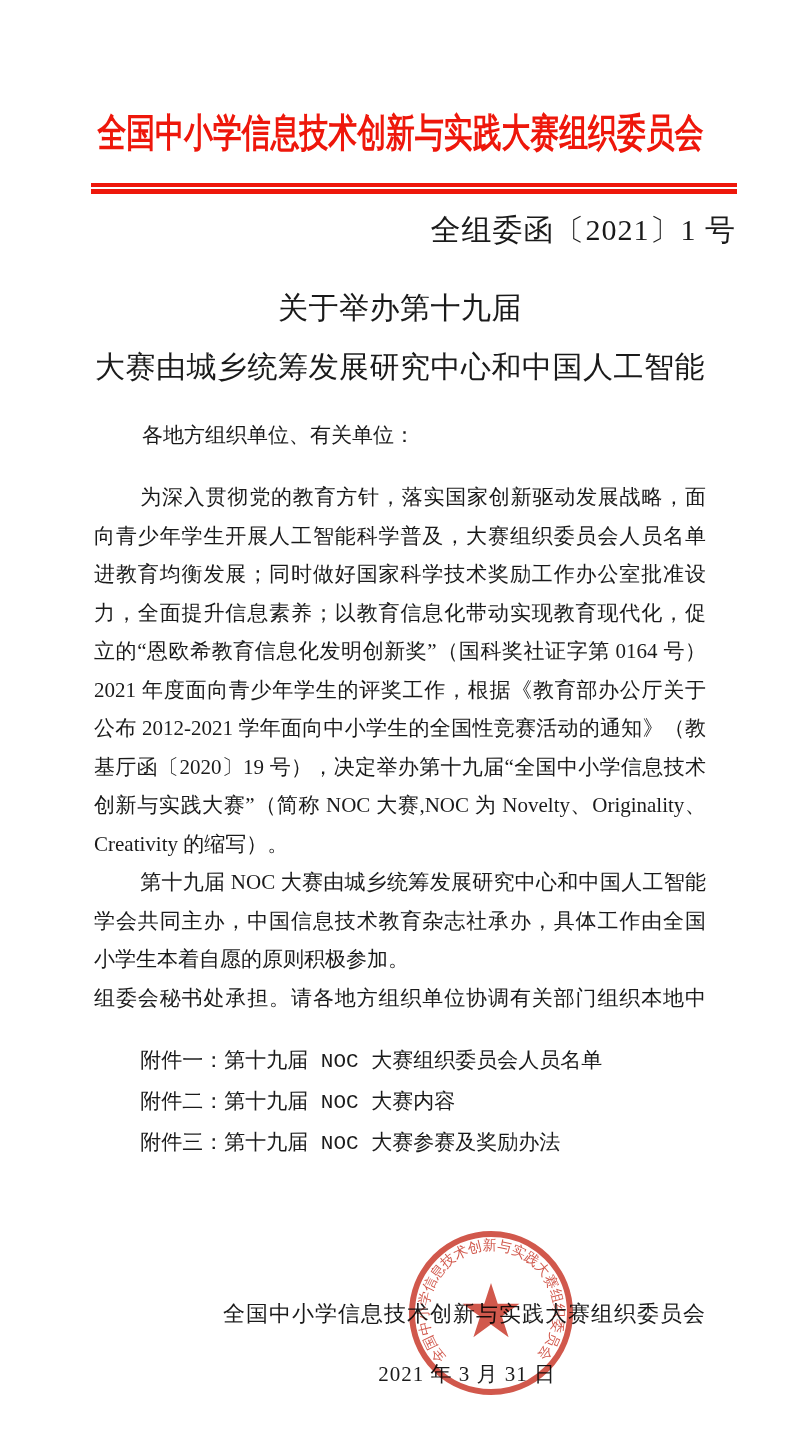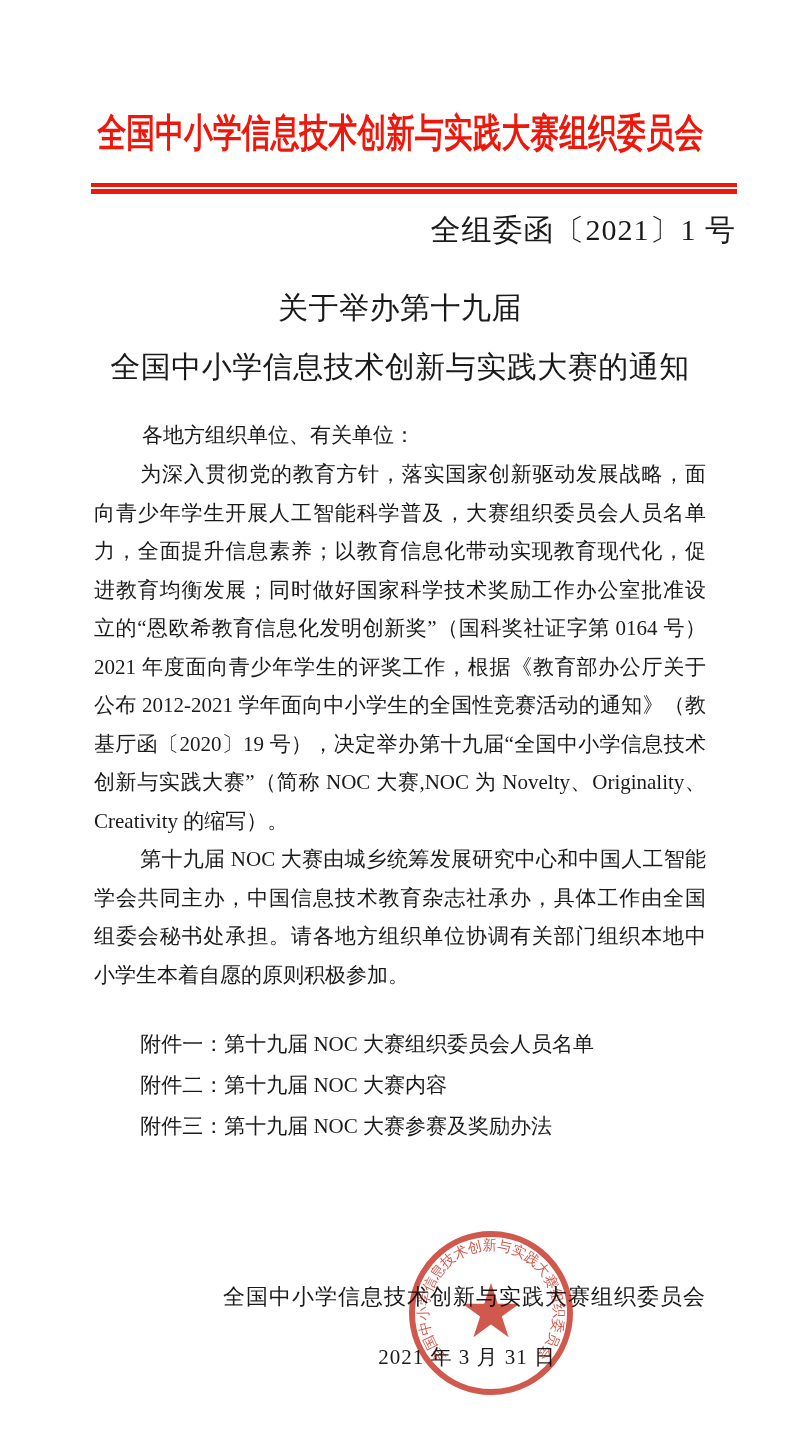--- a/index.html
+++ b/index.html
@@ -36,23 +36,23 @@
   
   .salutation { margin-top: 20px; font-size: 21px; line-height: 38px; margin-left: 48px; }
   .body-lines { }
   .bline {
     font-size: 21px; line-height: 38.5px;
     text-align: justify; text-align-last: left;
     white-space: nowrap;
   }
   .bline.just { text-align-last: justify; white-space: normal; }
   .bline.ind { text-indent: 2.2em; }
-  .bline.gap { margin-top: 1px; }
+  .bline.gap { margin-top: 24px; }
   
-  .attachments { margin-top: 30px; }
+  .attachments { margin-top: 24px; font-family: Liberation Mono, monospace; }
   .aline { font-size: 21px; line-height: 41px; text-indent: 2.2em; }
   
   .signature { margin-top: 135px; font-size: 22px; line-height: 30px; text-align: right; letter-spacing: 1px; }
   .sign-date { margin-top: 32px; font-size: 21px; line-height: 26px; text-align: right; padding-right: 150px; letter-spacing: 1px; }
   
   .seal {
     position: absolute; left: 405px; top: 1227px;
     width: 172px; height: 172px;
     opacity: 0.85; mix-blend-mode: multiply;
     pointer-events: none;
@@ -66,41 +66,41 @@
   <div class="letterhead">
     <div class="letterhead-text">全国中小学信息技术创新与实践大赛组织委员会</div>
   </div>
 
   <div class="red-rule"></div>
 
   <div class="doc-number">全组委函〔2021〕1 号</div>
 
   <h1 class="main-title">
     <span class="t-line">关于举办第十九届</span>
-    <span class="t-line">全国中小学信息技术创新与实践大赛的通知</span>
+    <span class="t-line">大赛由城乡统筹发展研究中心和中国人工智能</span>
   </h1>
 
   <div class="salutation">各地方组织单位、有关单位：</div>
 
   <div class="body-lines">
 
   <div class="bline ind just gap">为深入贯彻党的教育方针，落实国家创新驱动发展战略，面</div>
       <div class="bline just">向青少年学生开展人工智能科学普及，大赛组织委员会人员名单</div>
+      <div class="bline just">进教育均衡发展；同时做好国家科学技术奖励工作办公室批准设</div>
       <div class="bline just">力，全面提升信息素养；以教育信息化带动实现教育现代化，促</div>
-      <div class="bline just">进教育均衡发展；同时做好国家科学技术奖励工作办公室批准设</div>
       <div class="bline just">立的“恩欧希教育信息化发明创新奖”（国科奖社证字第 0164 号）</div>
       <div class="bline just">2021 年度面向青少年学生的评奖工作，根据《教育部办公厅关于</div>
       <div class="bline just">公布 2012-2021 学年面向中小学生的全国性竞赛活动的通知》（教</div>
       <div class="bline just">基厅函〔2020〕19 号），决定举办第十九届“全国中小学信息技术</div>
       <div class="bline just">创新与实践大赛”（简称 NOC 大赛,NOC 为 Novelty、Originality、</div>
       <div class="bline">Creativity 的缩写）。</div>
       <div class="bline ind just">第十九届 NOC 大赛由城乡统筹发展研究中心和中国人工智能</div>
       <div class="bline just">学会共同主办，中国信息技术教育杂志社承办，具体工作由全国</div>
+      <div class="bline">小学生本着自愿的原则积极参加。</div>
       <div class="bline just">组委会秘书处承担。请各地方组织单位协调有关部门组织本地中</div>
-      <div class="bline">小学生本着自愿的原则积极参加。</div>
     </div>
 
   <div class="attachments">
 
   <div class="aline">附件一：第十九届 NOC 大赛组织委员会人员名单</div>
       <div class="aline">附件二：第十九届 NOC 大赛内容</div>
       <div class="aline">附件三：第十九届 NOC 大赛参赛及奖励办法</div>
     </div>
 
   <div class="signature">全国中小学信息技术创新与实践大赛组织委员会</div>

